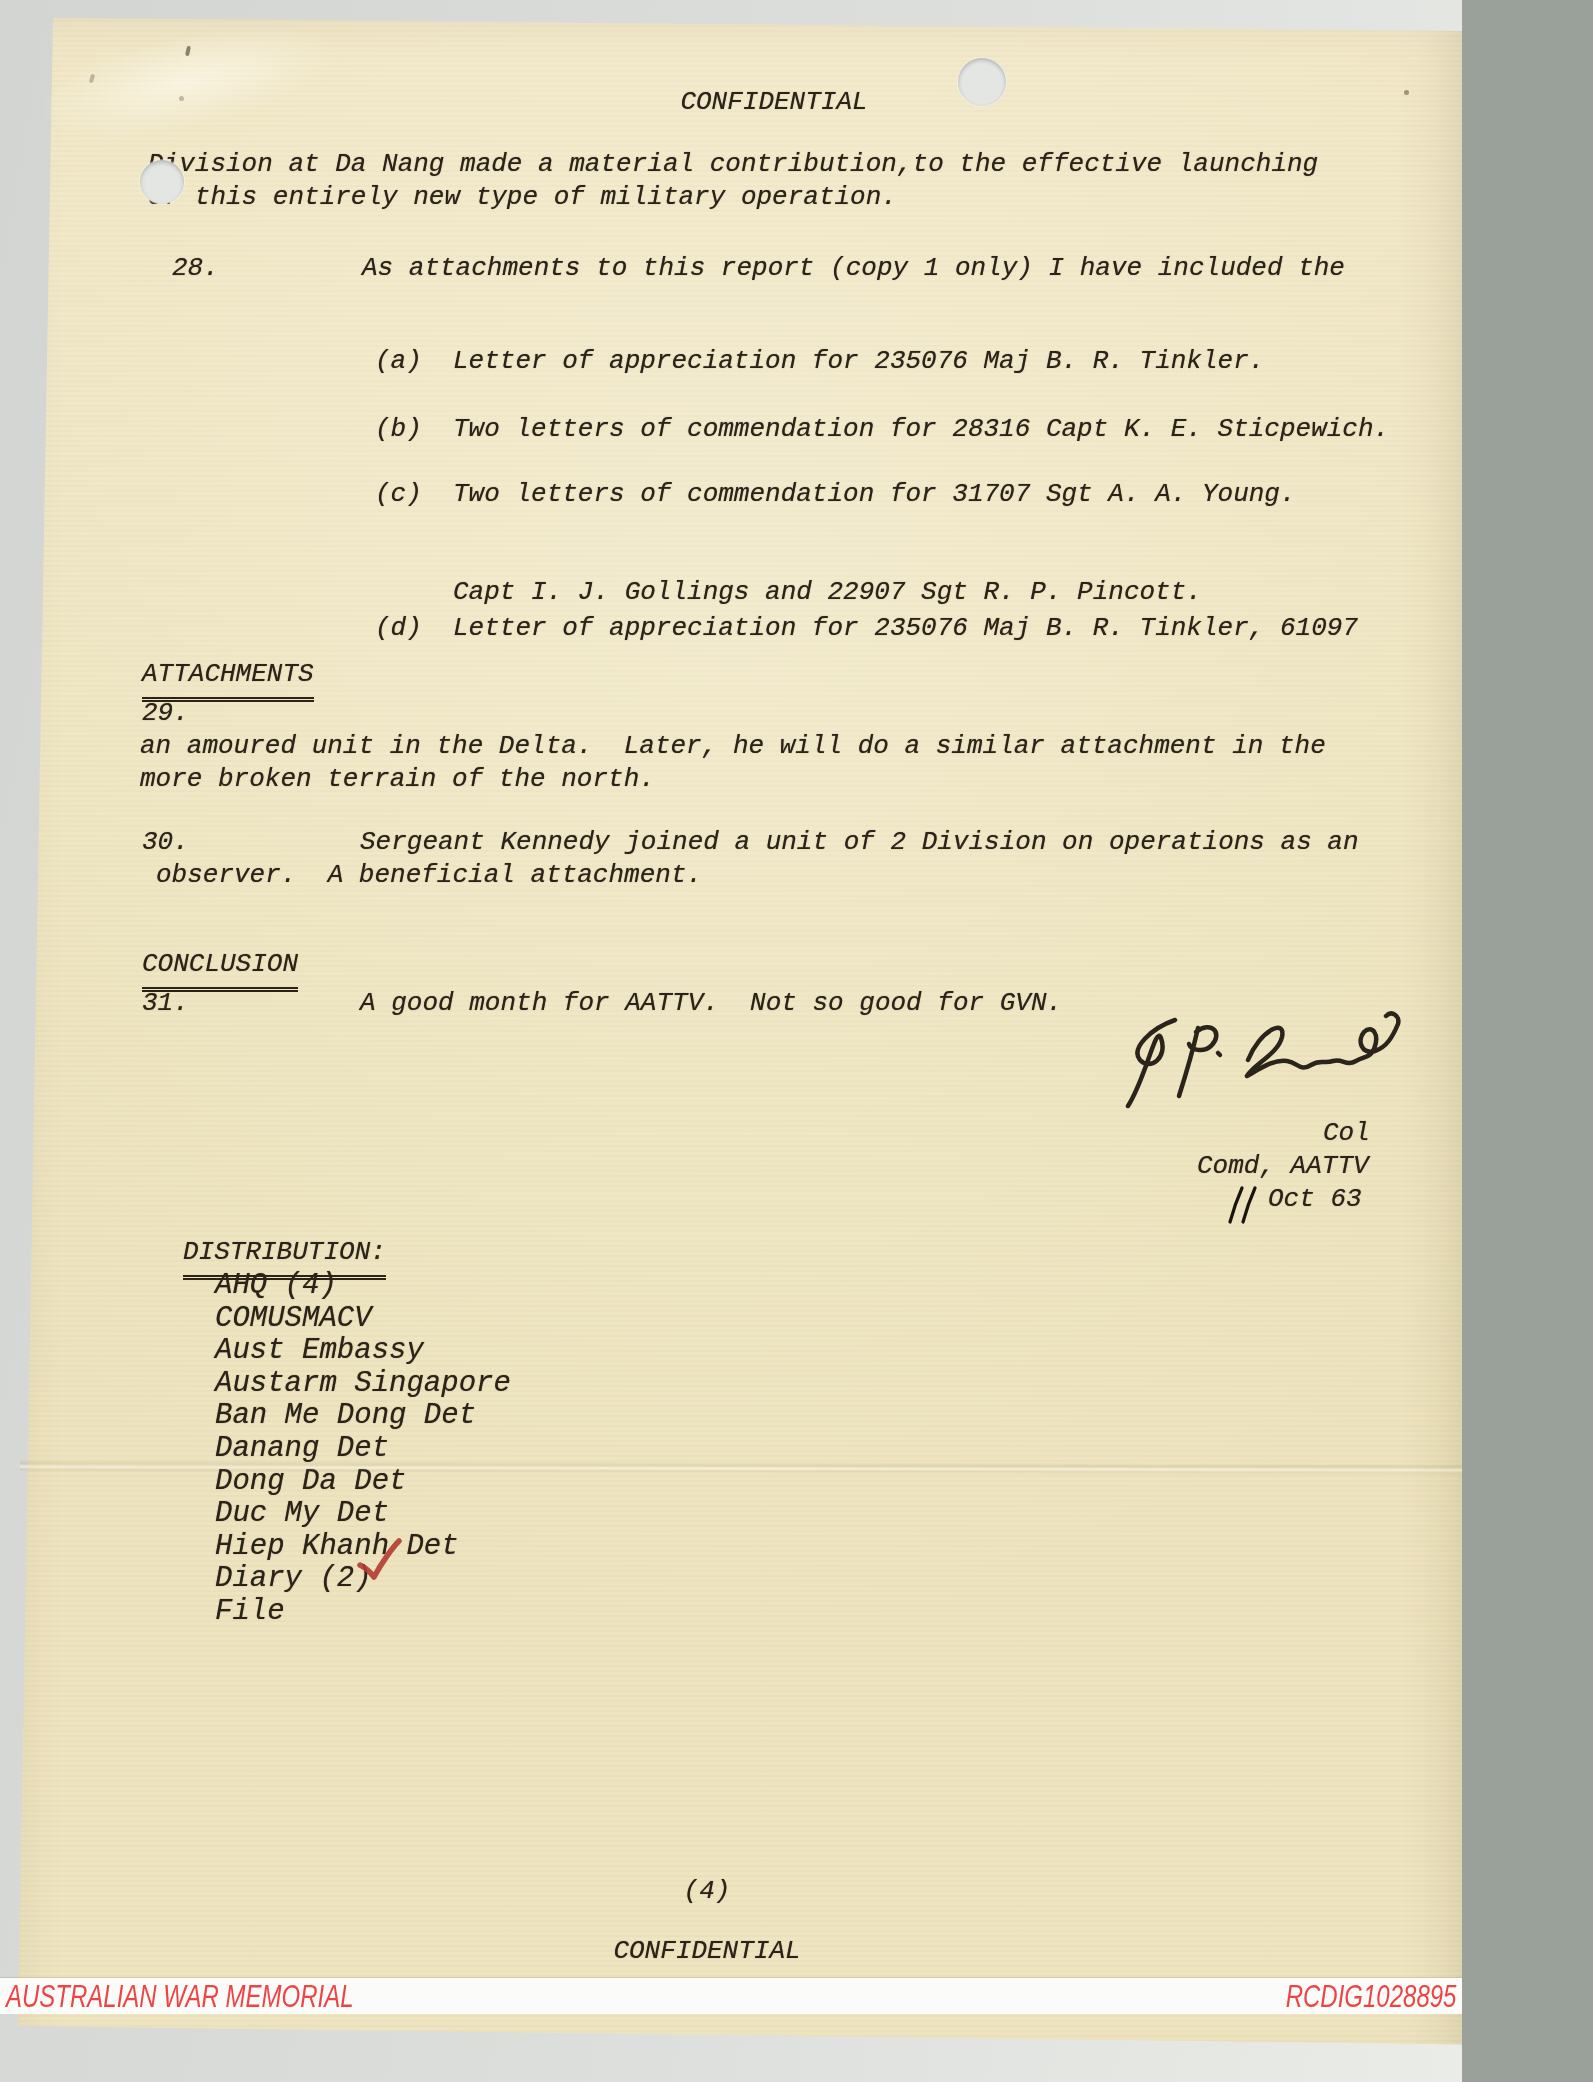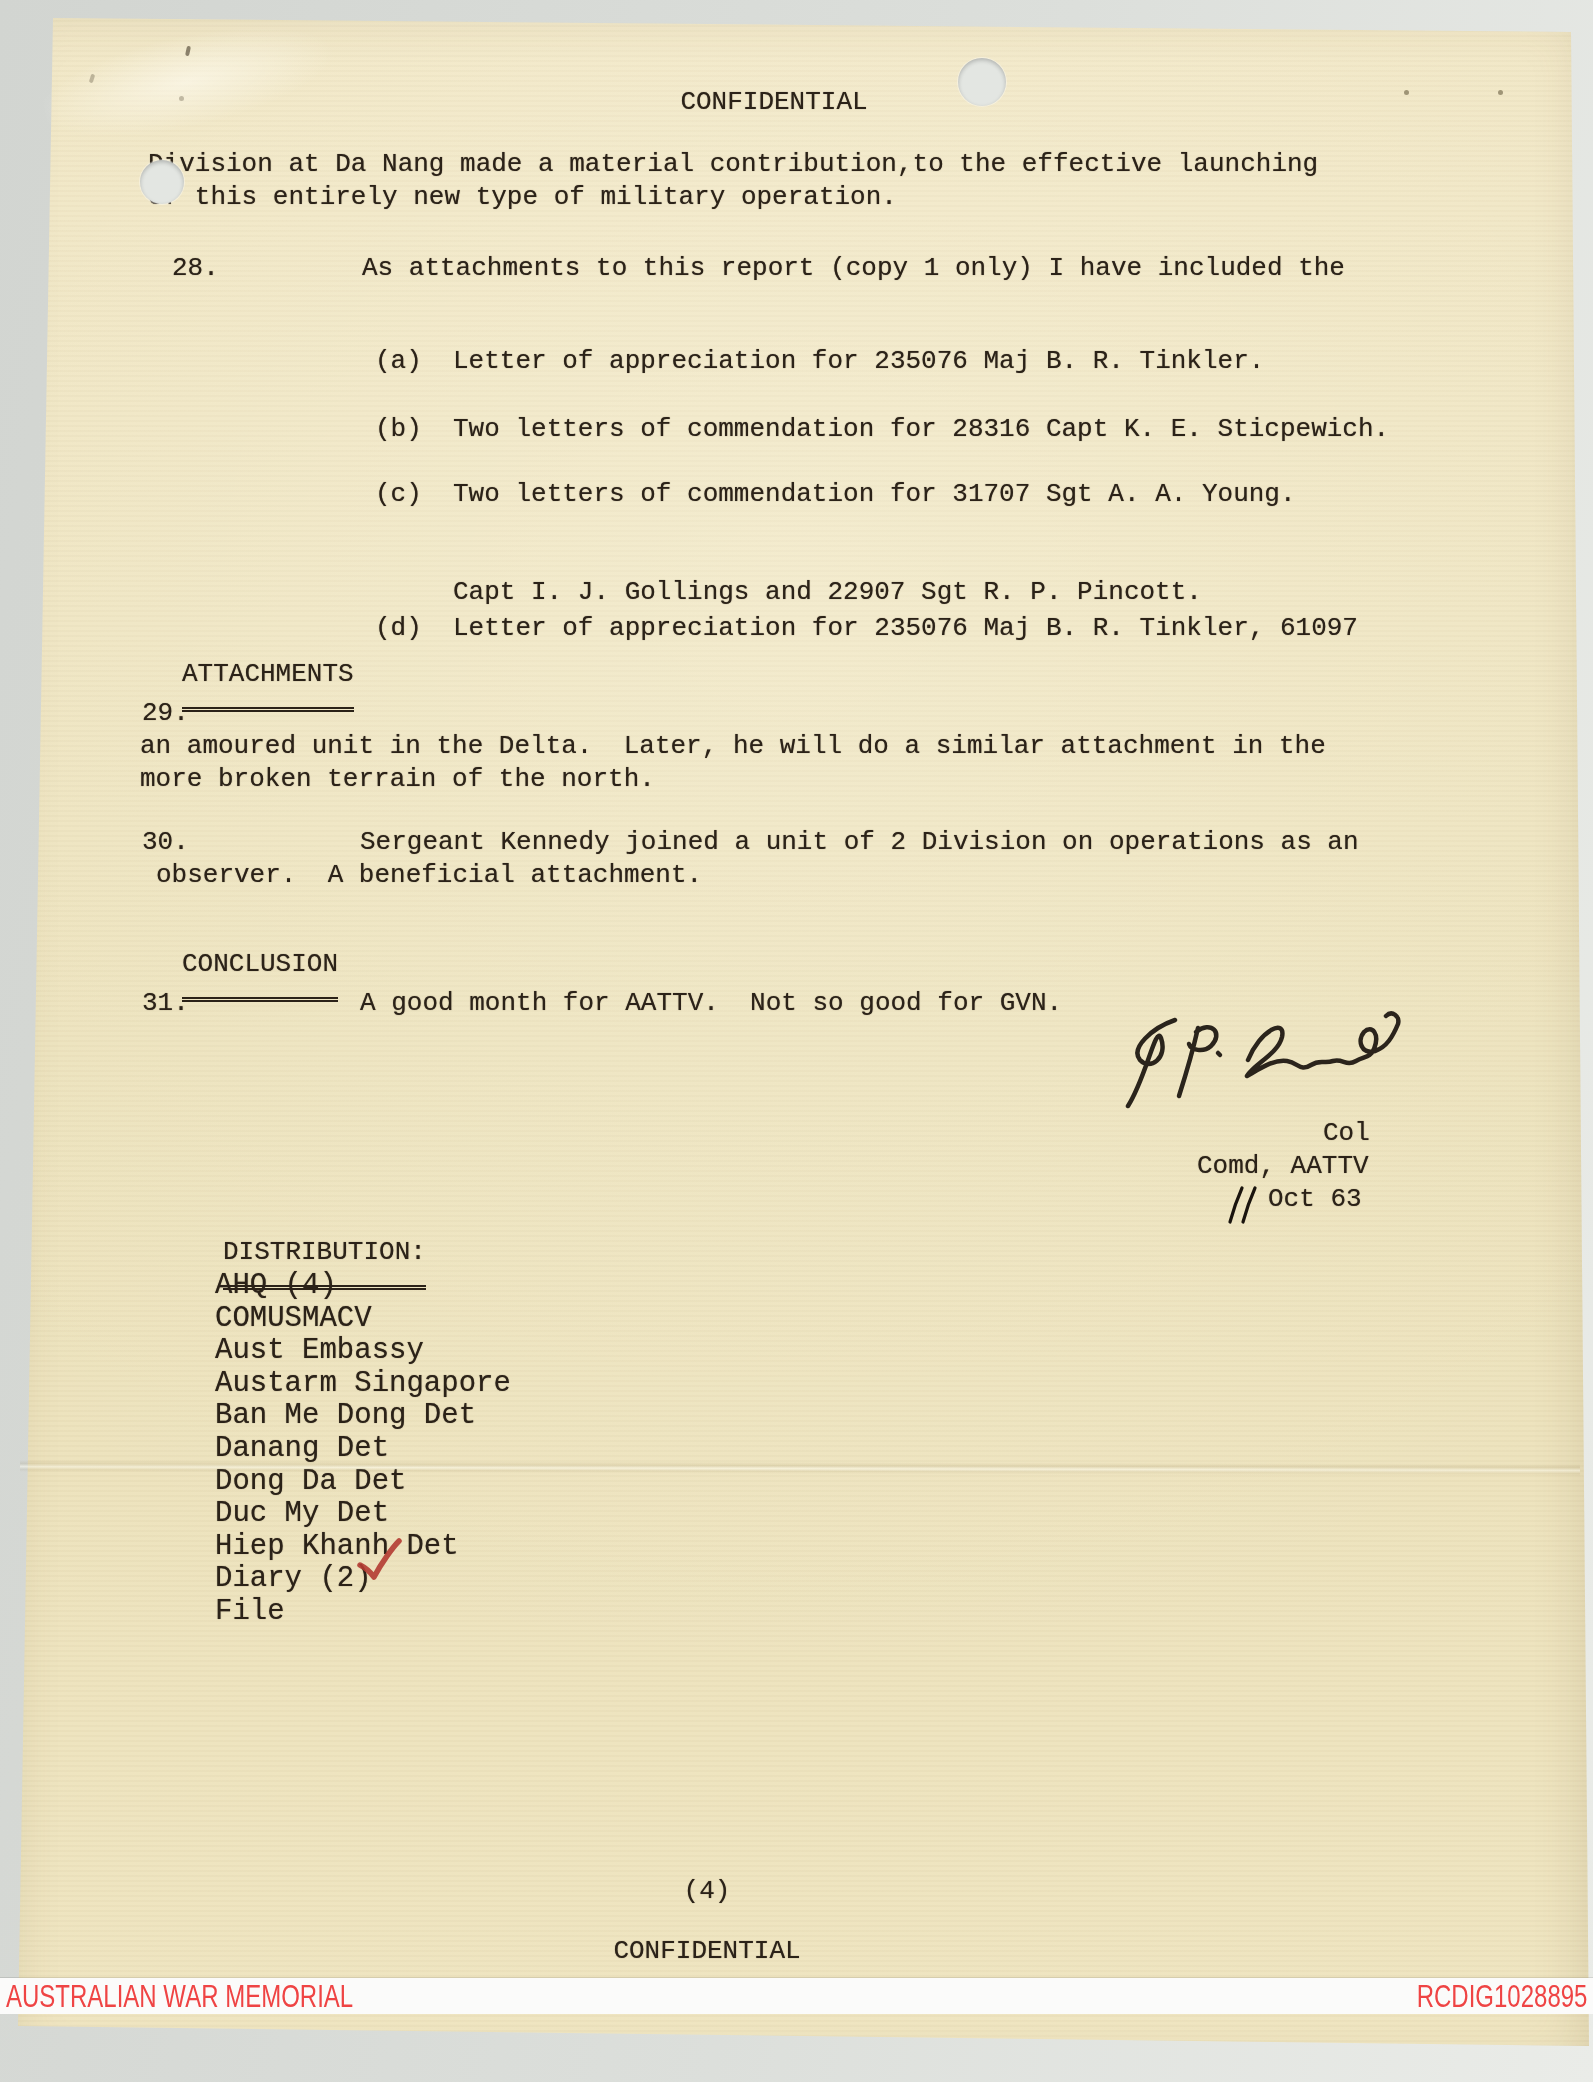--- a/index.html
+++ b/index.html
@@ -1,35 +1,36 @@
 <!DOCTYPE html>
 <html><head>
 <meta charset="utf-8">
 <style>
   html,body{margin:0;padding:0;background:#9aa09a;}
   .canvas{
-    position:relative;width:1593px;height:2082px;overflow:hidden;
+    position:relative;width:1462px;height:2082px;overflow:hidden;
     background:linear-gradient(100deg,#d2d5d1 0%,#dcdfdb 55%,#eaece8 100%);
     font-family:"Liberation Mono","DejaVu Sans Mono",monospace;
+    font-style:italic;
   }
   .paper{
     position:absolute;inset:0;
     background:
       radial-gradient(120% 85% at 50% 28%, rgba(255,252,238,.30), rgba(0,0,0,0) 62%),
       repeating-linear-gradient(0deg, rgba(128,100,50,.035) 0 2px, rgba(0,0,0,0) 2px 5px),
       linear-gradient(180deg,#f1e7c6 0%,#ece2bc 50%,#efe5c1 100%);
     clip-path:polygon(53px 18px,1571px 32px,1589px 2046px,18px 2026px);
     box-shadow:inset 0 0 60px rgba(95,75,35,.20);
   }
   .tl{
     position:absolute;white-space:pre;font-size:26px;line-height:33px;
     color:#2b2218;text-shadow:0 0 1px rgba(43,34,24,.6);
   }
   .center{text-align:center;}
-  .underline{border-bottom:5px double #2b2218;padding-bottom:16px;display:inline-block;margin-left:40px;}
+  .underline{border-bottom:5px double #2b2218;padding-bottom:6px;display:inline-block;}
   .hole{
     position:absolute;border-radius:50%;background:#e3e6e2;
     box-shadow:inset 0 2px 4px rgba(0,0,0,.22), 0 0 0 1px rgba(255,255,255,.35);
   }
   .crease{
     position:absolute;left:20px;width:1560px;height:12px;top:1462px;
     transform:rotate(.15deg);
     background:linear-gradient(180deg,rgba(0,0,0,0) 0%,rgba(125,105,60,.12) 30%,rgba(255,255,245,.45) 55%,rgba(125,105,60,.08) 78%,rgba(0,0,0,0) 100%);
   }
   .corner-crease{

